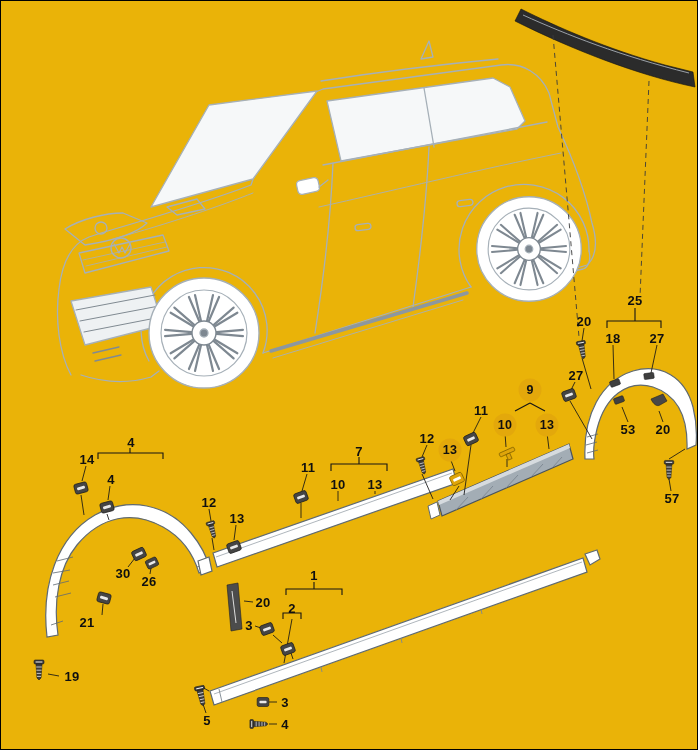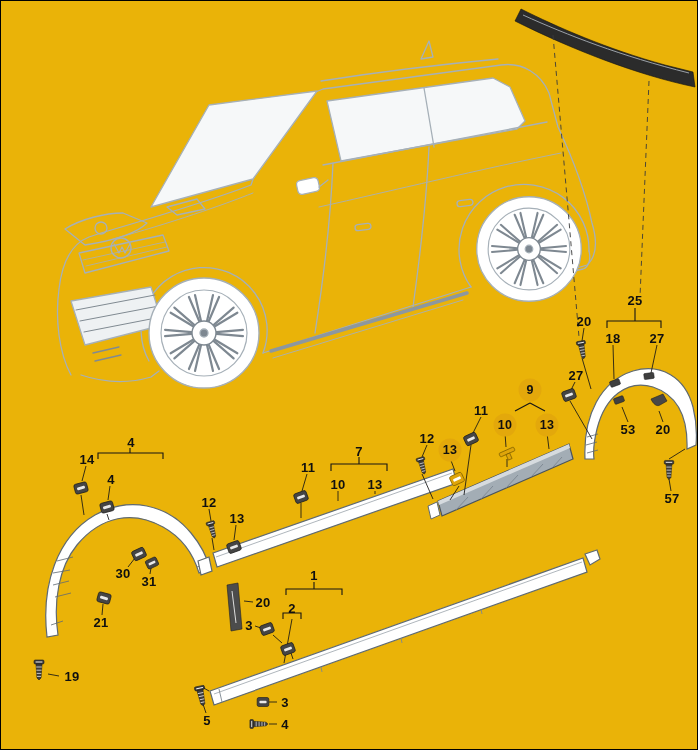--- a/index.html
+++ b/index.html
@@ -233,22 +233,22 @@
   <span class="callout" style="left:358px;top:450px">7</span>
   <span class="callout" style="left:307px;top:466px">11</span>
   <span class="callout" style="left:337px;top:483px">10</span>
   <span class="callout" style="left:374px;top:483px">13</span>
   <span class="callout" style="left:130px;top:441px">4</span>
   <span class="callout" style="left:86px;top:458px">14</span>
   <span class="callout" style="left:110px;top:478px">4</span>
   <span class="callout" style="left:208px;top:501px">12</span>
   <span class="callout" style="left:236px;top:517px">13</span>
   <span class="callout" style="left:122px;top:572px">30</span>
-  <span class="callout" style="left:148px;top:580px">31</span>
-  <span class="callout" style="left:100px;top:621px">21</span>
+  <span class="callout" style="left:148px;top:580px">26</span>
+  <span class="callout" style="left:86px;top:621px">21</span>
   <span class="callout" style="left:262px;top:601px">20</span>
   <span class="callout" style="left:71px;top:675px">19</span>
   <span class="callout" style="left:313px;top:574px">1</span>
   <span class="callout" style="left:291px;top:607px">2</span>
   <span class="callout" style="left:248px;top:624px">3</span>
   <span class="callout" style="left:206px;top:719px">5</span>
   <span class="callout" style="left:284px;top:701px">3</span>
   <span class="callout" style="left:284px;top:723px">4</span>
 </div>
 

